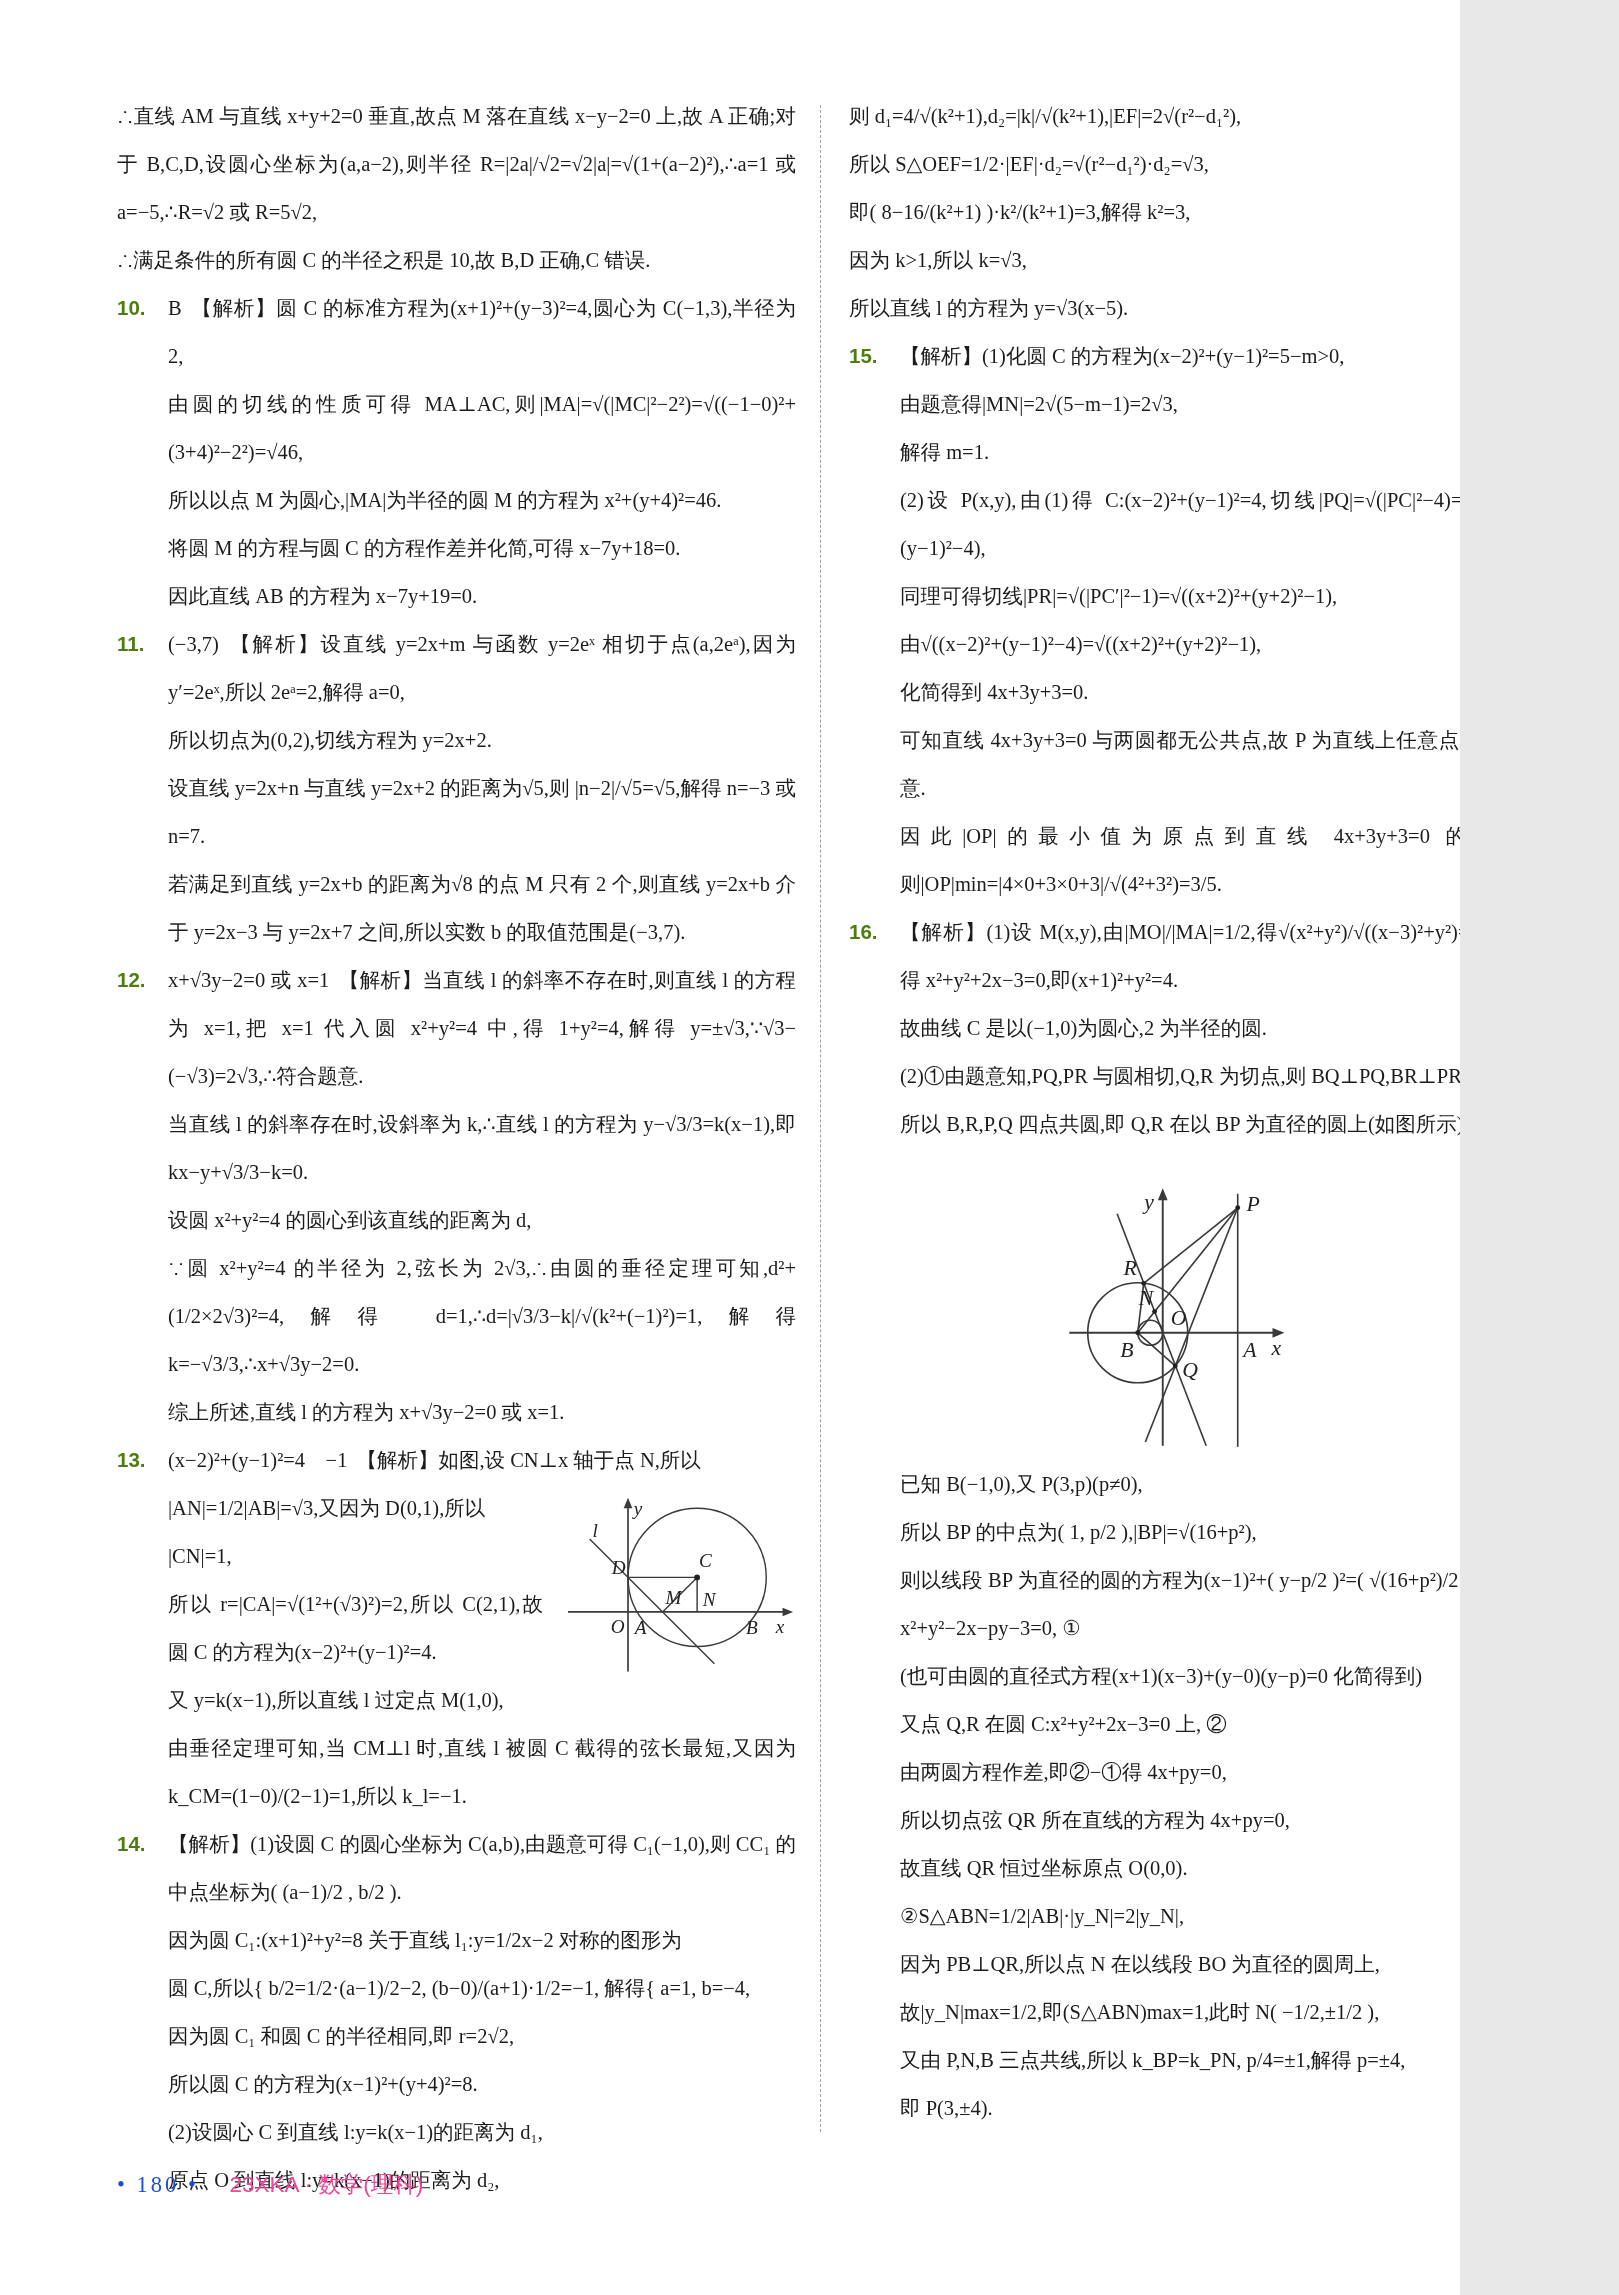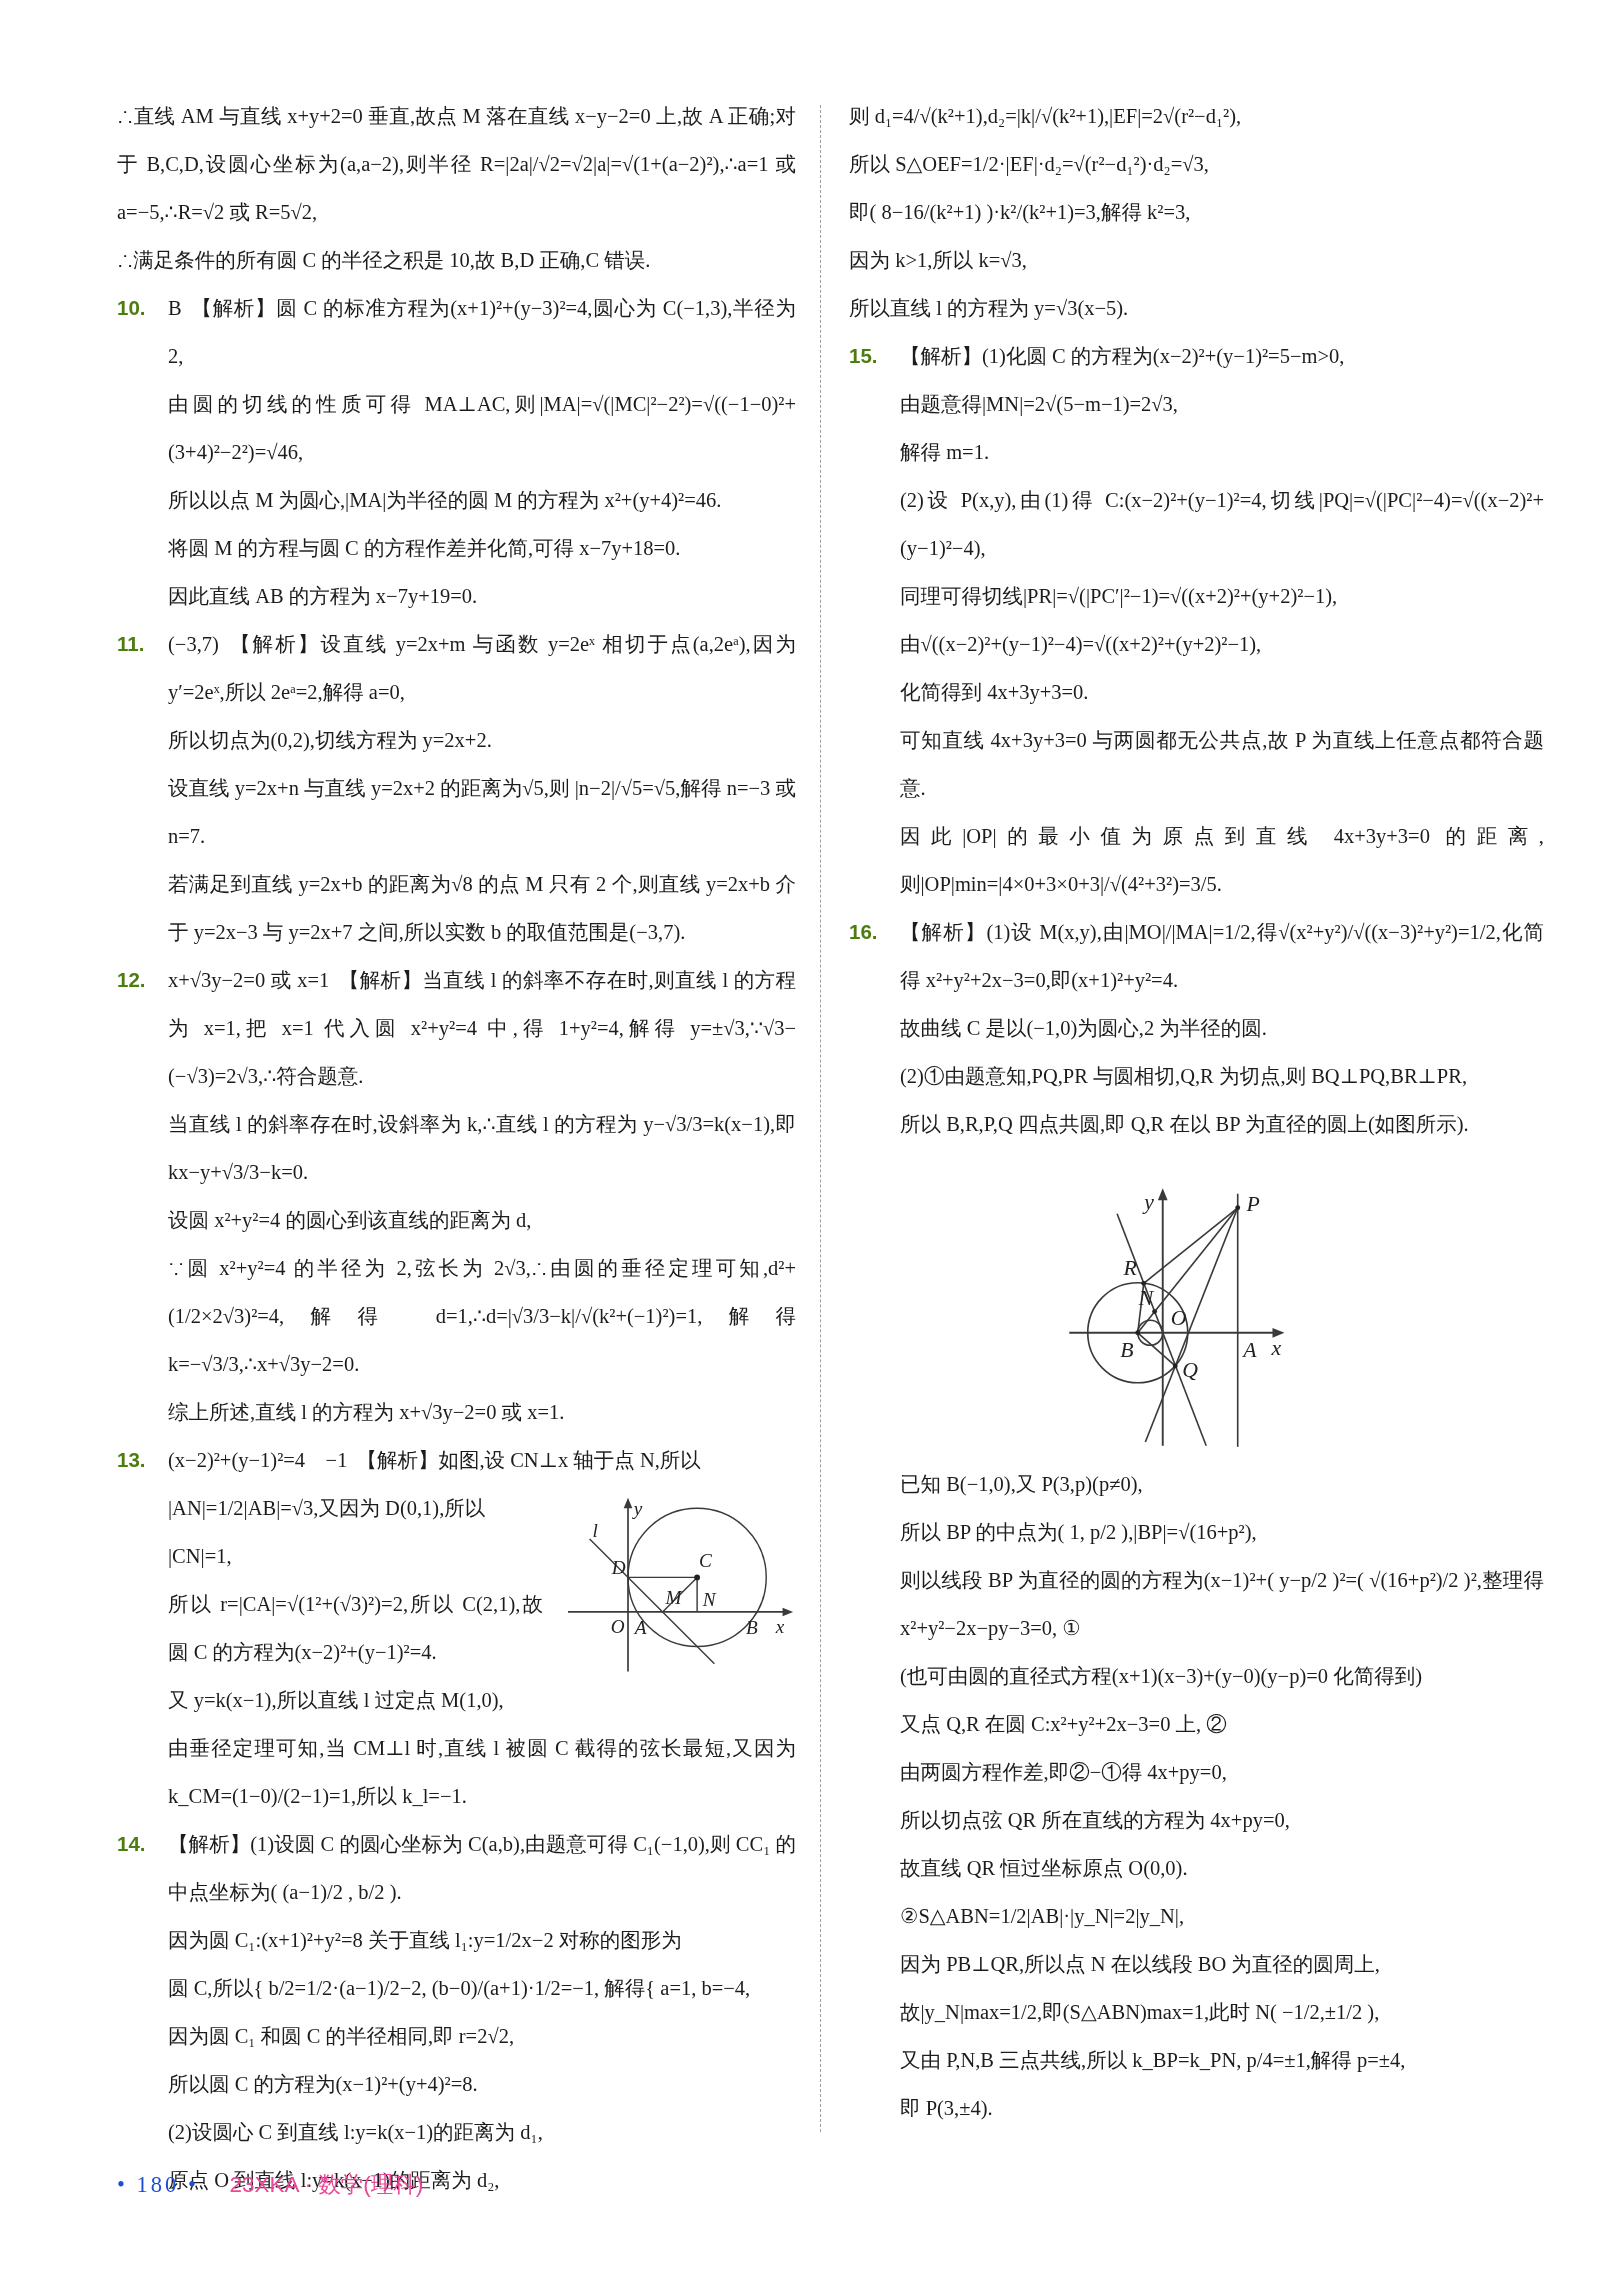--- a/index.html
+++ b/index.html
@@ -1,16 +1,16 @@
 <!DOCTYPE html>
 <html style="font-size:8px"><head>
 <meta charset="utf-8">
 <style>
   html,body{margin:0;padding:0;background:#e8e8e8;}
-  .page{position:relative;width:1619px;height:2295px;background:#ffffff;overflow:hidden;
+  .page{position:relative;width:1460px;height:2295px;background:#ffffff;overflow:hidden;
         font-family:"Liberation Serif","DejaVu Serif",serif;color:#1c1c1c;}
   .col{position:absolute;top:92px;font-size:20.5px;line-height:48px;text-align:justify;}
   .col-left{left:117px;width:679px;}
   .col-right{left:849px;width:695px;}
   .divider{position:absolute;left:820px;top:105px;height:2027px;border-left:1.5px dashed #9f9f9f;}
   .block{position:relative;}
   .block.prob{padding-left:51px;}
   .pnum{position:absolute;left:0;top:0;color:#4d7c0f;font-weight:bold;
         font-family:"Liberation Sans","DejaVu Sans",sans-serif;}
   .answer{margin-right:9px;}

